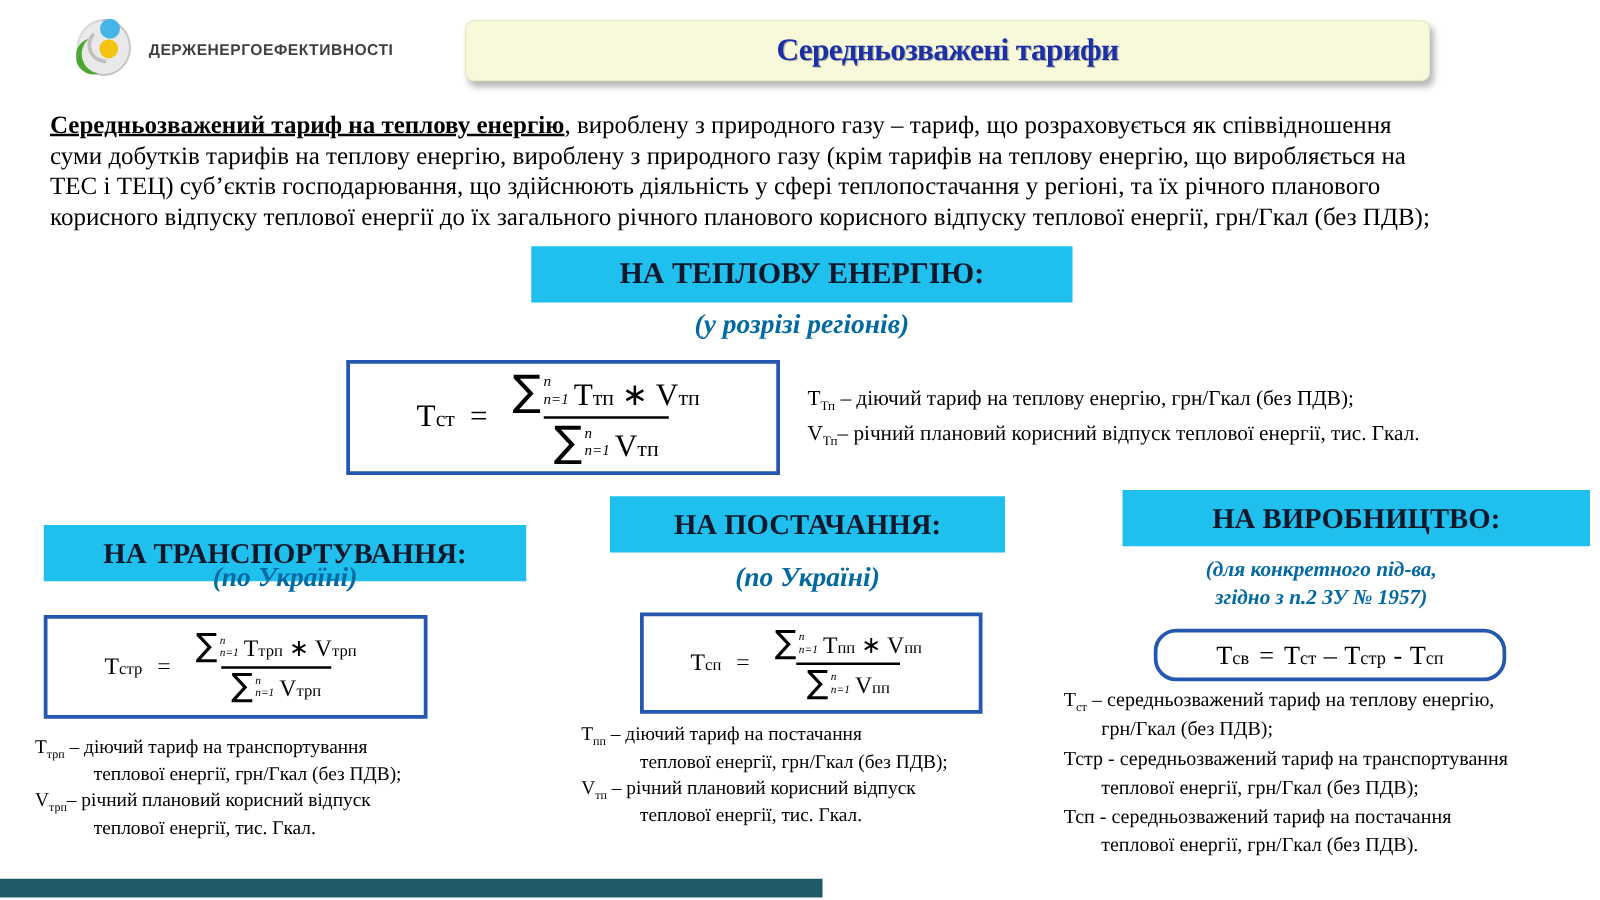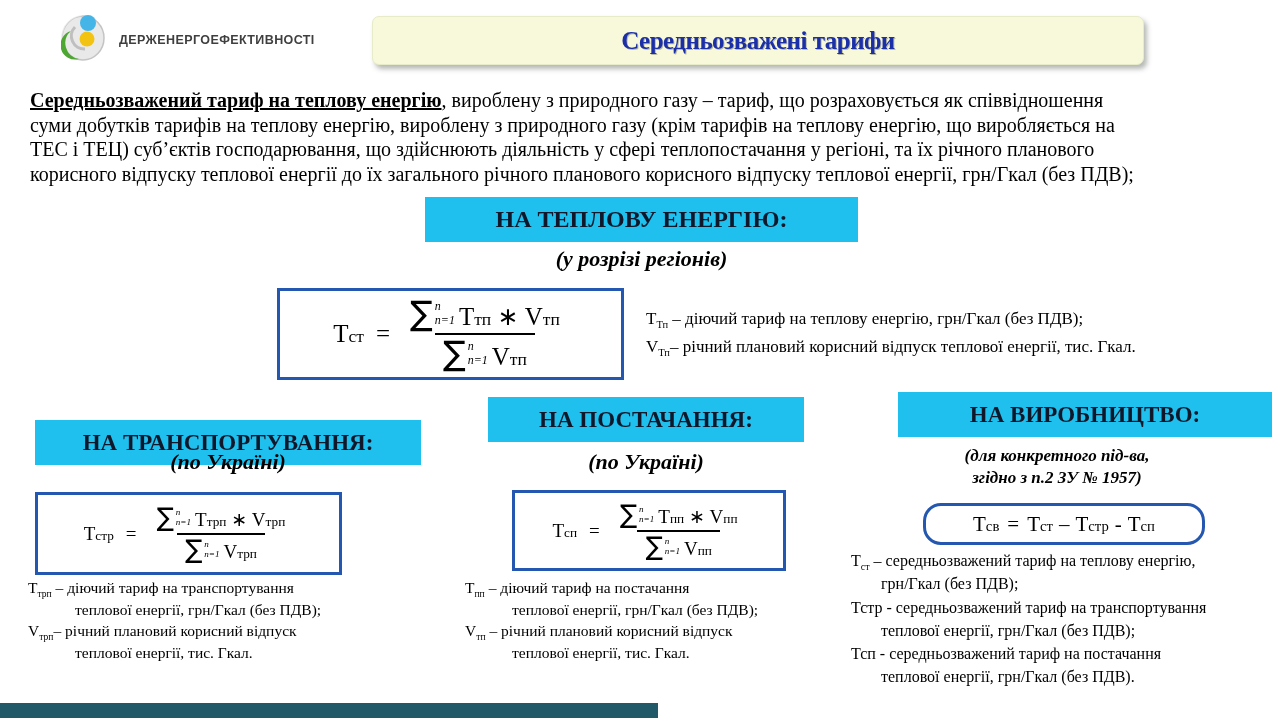--- a/index.html
+++ b/index.html
@@ -19,30 +19,30 @@
     position:absolute;left:372px;top:16px;width:770px;height:47px;
     background:#f7f9da;border:1px solid #e7ebc8;border-radius:7px;
     box-shadow:3px 4px 5px rgba(90,100,90,.45);
     display:flex;align-items:center;justify-content:center;
   }
   .slide-title{
     font-size:25px;font-weight:bold;color:#1b2fa9;letter-spacing:-.5px;
     text-shadow:1px 1px 0 rgba(0,0,0,.25);
   }
   
-  .definition{position:absolute;left:30px;top:88px;width:1235px;font-size:20px;line-height:24.5px;}
+  .definition{position:absolute;left:40px;top:88px;width:1235px;font-size:20px;line-height:24.5px;}
   .def-line{white-space:nowrap;}
   .lead-bold{font-weight:bold;text-decoration:underline;}
   
   .cyan-banner{
     position:absolute;background:#1fc0ee;display:flex;align-items:center;justify-content:center;
   }
   .cyan-banner .bl{font-weight:bold;font-size:23px;color:#0f172a;}
   .subtitle{
-    position:absolute;text-align:center;font-weight:bold;font-style:italic;color:#000000;
+    position:absolute;text-align:center;font-weight:bold;font-style:italic;color:#0369a1;
     font-size:22px;
   }
   .subtitle.small{font-size:17px;line-height:22px;}
   
   .formula-box{
     position:absolute;background:#fff;border:3px solid #2457b0;
     display:flex;align-items:center;justify-content:center;gap:10px;
   }
   .fv{white-space:nowrap;}
   .vs{font-size:.7em;}
@@ -207,21 +207,21 @@
   <div class="formula-box" style="left:923px;top:503px;width:276px;height:36px;font-size:21px;gap:6px;border-radius:18px;">
     <span class="fv"><span>Т</span><span class="vs">св</span></span>
     <span class="eq">=</span>
     <span class="fv"><span>Т</span><span class="vs">ст</span></span>
     <span>–</span>
     <span class="fv"><span>Т</span><span class="vs">стр</span></span>
     <span>-</span>
     <span class="fv"><span>Т</span><span class="vs">сп</span></span>
   </div>
 
-  <div class="legend col-legend" style="left:28px;">
+  <div class="legend col-legend" style="left:28px;margin-top:10px;">
     <div class="ln"><span>Т</span><sub class="lsub">трп</sub><span> – діючий тариф на транспортування</span></div>
     <div class="ln l2">теплової енергії, грн/Гкал (без ПДВ);</div>
     <div class="ln"><span>V</span><sub class="lsub">трп</sub><span>– річний плановий корисний відпуск</span></div>
     <div class="ln l2">теплової енергії, тис. Гкал.</div>
   </div>
 
   <div class="legend col-legend" style="left:465px;">
     <div class="ln"><span>Т</span><sub class="lsub">пп</sub><span> – діючий тариф на постачання</span></div>
     <div class="ln l2">теплової енергії, грн/Гкал (без ПДВ);</div>
     <div class="ln"><span>V</span><sub class="lsub">тп</sub><span> – річний плановий корисний відпуск</span></div>

